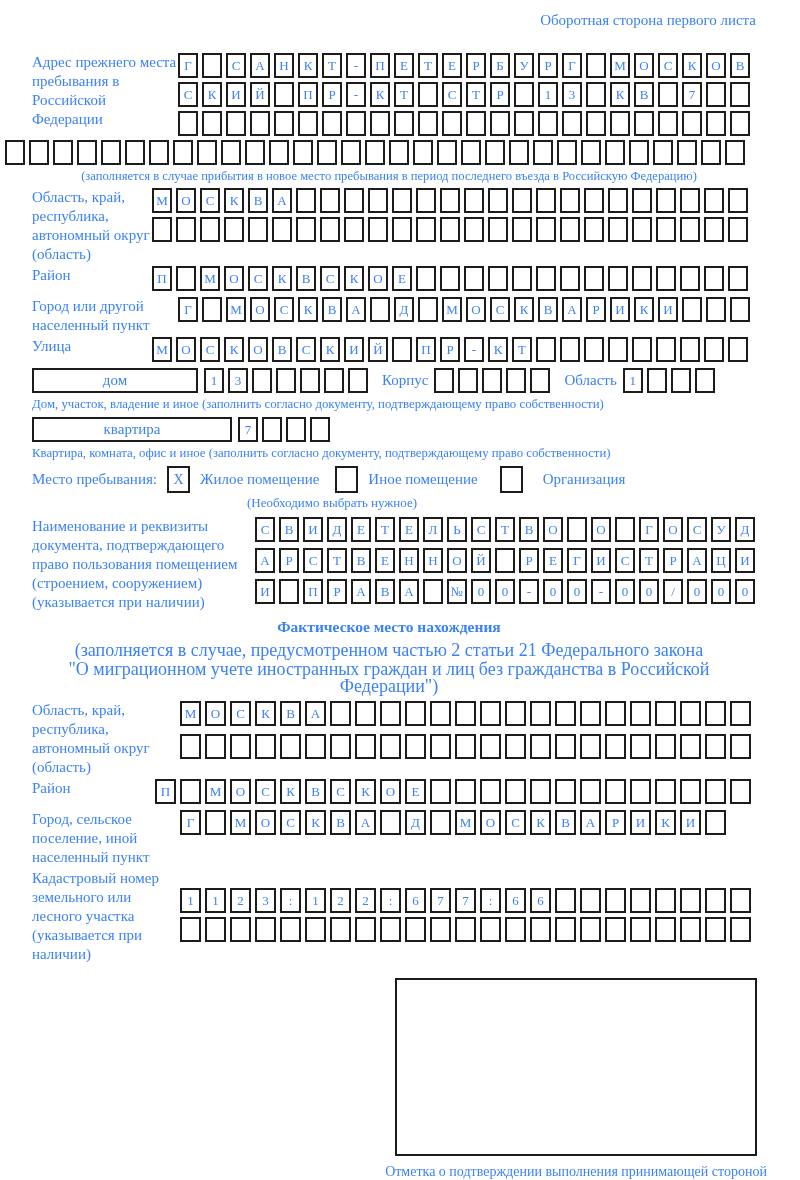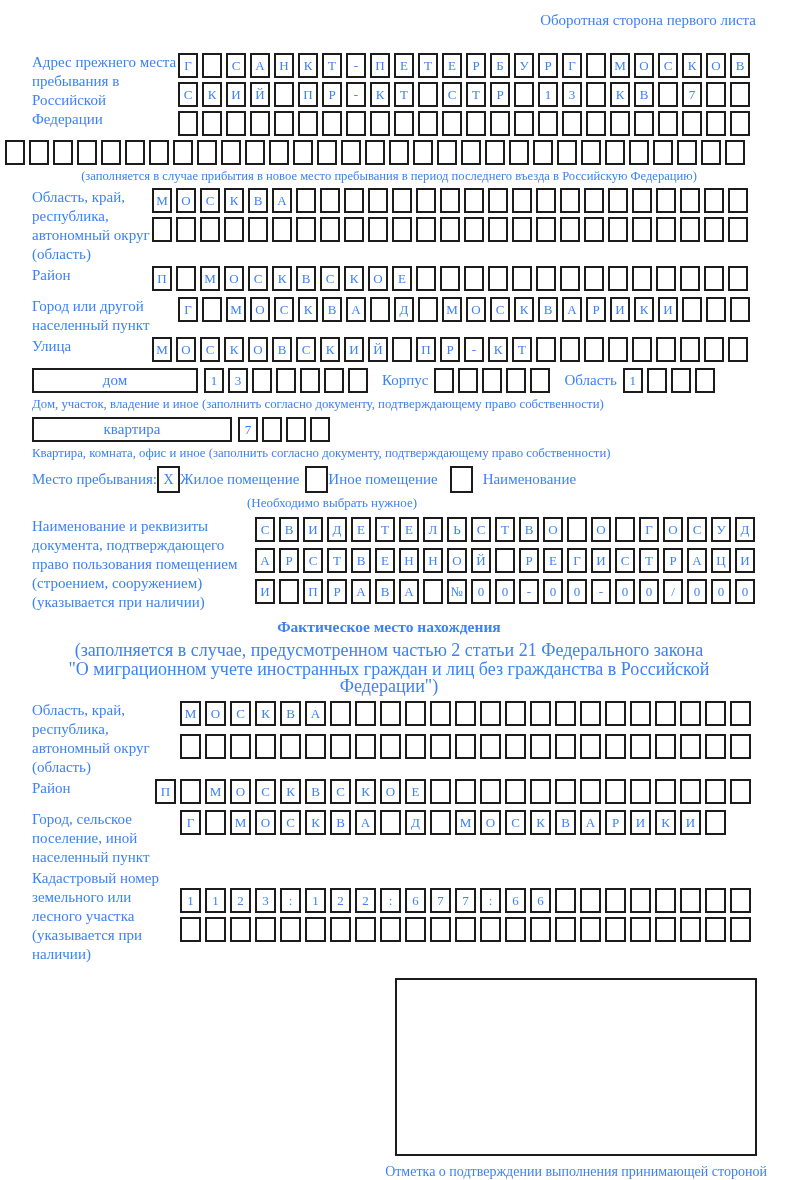--- a/index.html
+++ b/index.html
@@ -28,21 +28,21 @@
   .note{font-size:12.6px;text-align:center;margin:1px 0 4px -10px;}
   .sect-title{font-weight:bold;font-size:15.5px;text-align:center;margin:4px 0 6px -10px;}
   .smallcap{font-size:12.8px;margin:1px 0 5px 0;}
   .namedbox{
     flex:0 0 auto;border:2px solid #1c1c1c;height:21px;line-height:21px;
     text-align:center;font-size:15px;background:#fff;
   }
   .dom-rect{width:162px;}
   .kv-rect{width:196px;}
   .inline-lbl{font-size:15px;line-height:25px;flex:0 0 auto;}
-  .mesto-row{display:flex;align-items:center;margin:4px 0 2px 0;font-size:15px;}
+  .mesto-row{display:flex;gap:10px;align-items:center;margin:4px 0 2px 0;font-size:15px;}
   .cbox{
     flex:0 0 auto;width:19px;height:23px;border:2px solid #1c1c1c;
     display:inline-flex;align-items:center;justify-content:center;
     font-size:14px;background:#fff;
   }
   .mesto-note{font-size:13px;margin:0 0 6px 215px;}
   .fact-note{font-size:18px;text-align:center;margin:0 0 2px -10px;line-height:17px;}
   .stamp-wrap{margin-left:363px;width:362px;margin-top:14px;}
   .stamp-box{height:174px;border:2px solid #1c1c1c;background:#fff;}
   .stamp-cap{font-size:14px;line-height:19px;text-align:center;margin:6px 0 0 -12px;width:386px;}
@@ -372,21 +372,21 @@
   </div>
   <div class="smallcap">Квартира, комната, офис и иное (заполнить согласно документу, подтверждающему право собственности)</div>
 
   <div class="mesto-row">
     <span>Место пребывания:</span>
     <span class="cbox">X</span>
     <span>Жилое помещение</span>
     <span class="cbox" style="margin-left:6px;"></span>
     <span>Иное помещение</span>
     <span class="cbox" style="margin-left:12px;"></span>
-    <span style="margin-left:10px;">Наименование</span>
+    <span style="margin-left:10px;">Организация</span>
   </div>
   <div class="mesto-note">(Необходимо выбрать нужное)</div>
 
   <div class="grid">
     <div class="lbl col-doc">Наименование и реквизиты документа, подтверждающего право пользования помещением (строением, сооружением) (указывается при наличии)</div>
     <div class="boxes">
       <div class="row" style="margin-bottom:6px;">
           <span class="cell">С</span>
           <span class="cell">В</span>
           <span class="cell">И</span>

